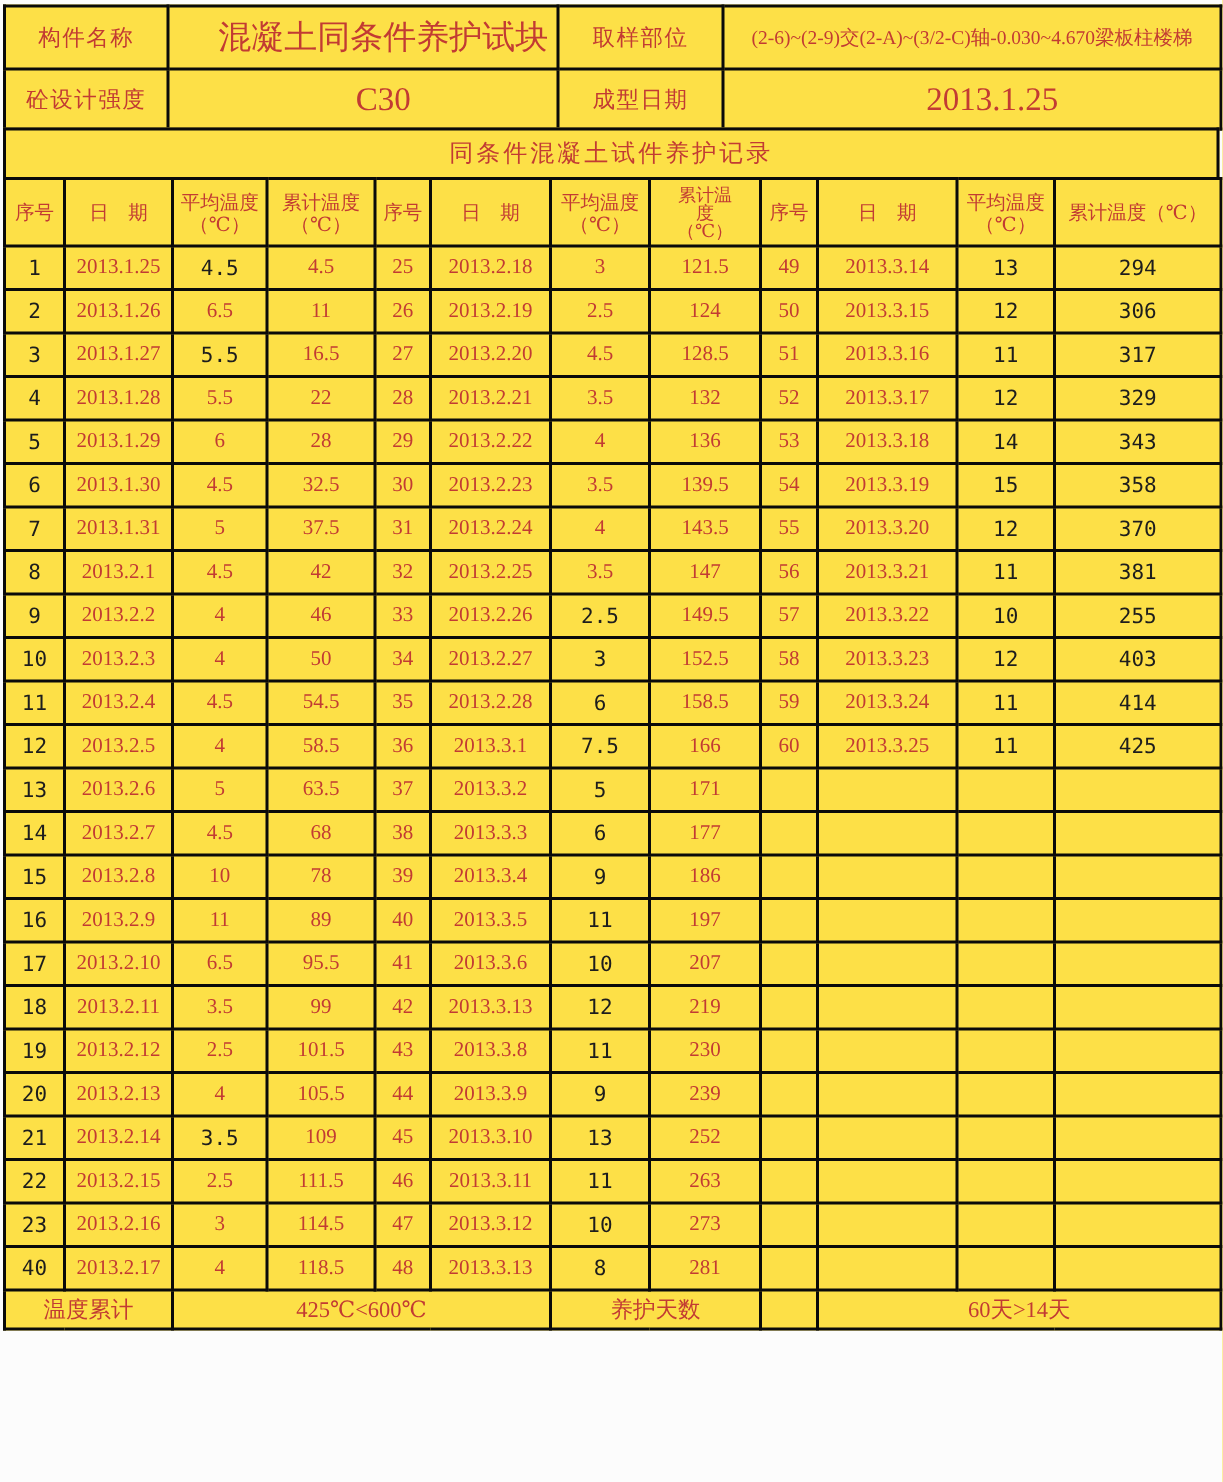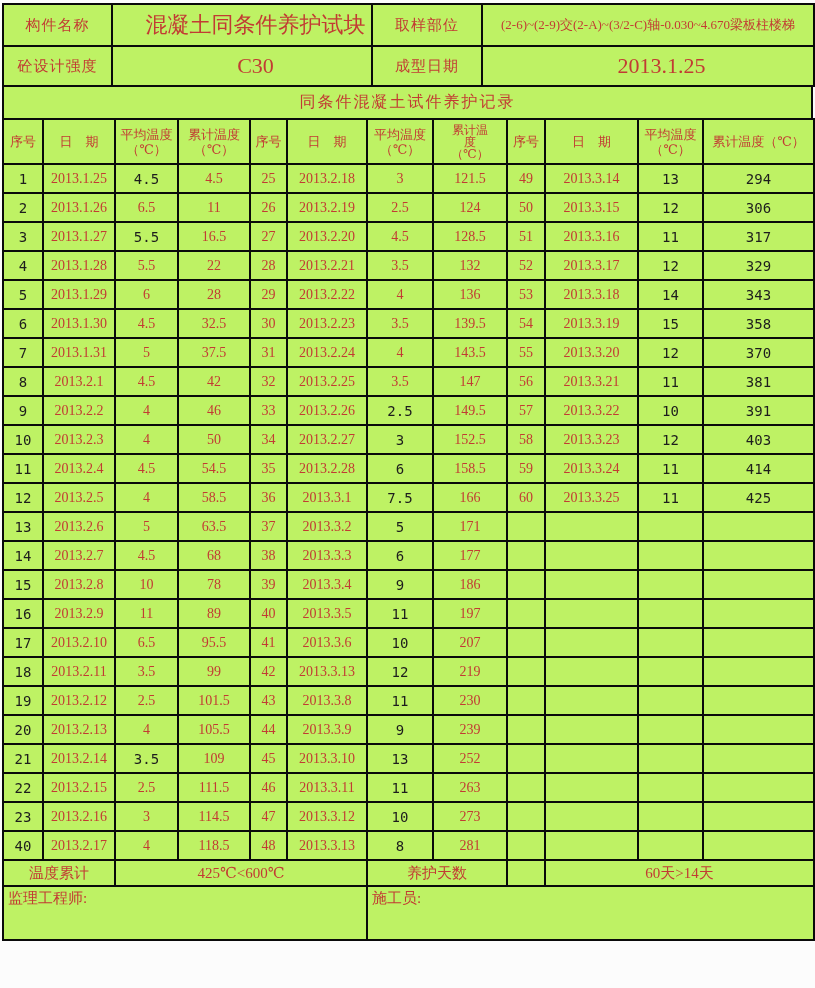--- a/index.html
+++ b/index.html
@@ -4,21 +4,21 @@
 <style>
   html,body{margin:0;padding:0;}
   body{
     width:815px;height:988px;
     background:#fcfcfc;
     font-family:"Liberation Serif","DejaVu Serif",serif;
     color:#c23b33;
     -webkit-font-smoothing:antialiased;
   }
   .doc{padding:3px 2px 0 2px;}
-  table{border-collapse:collapse;table-layout:fixed;width:811px;background:#bef264;}
+  table{border-collapse:collapse;table-layout:fixed;width:811px;background:#fde047;}
   td{border:2px solid #0a0a0a;text-align:center;vertical-align:middle;overflow:hidden;padding:0 1px;}
   
   .info td{height:38px;font-size:15px;}
   .info tr.r1 td{height:40px;}
   .info .lbl{font-size:15px;letter-spacing:1px;}
   .info .big{font-size:22px;padding-left:28px;}
   .info .small{font-size:13px;letter-spacing:0;}
   
   .titlebar{margin-top:-2px;}
   .titlebar td{height:31px;font-size:16px;letter-spacing:2px;margin-left:48px;}
@@ -235,21 +235,21 @@
           <td class="c-r">2013.2.2</td>
           <td class="c-r">4</td>
           <td class="c-r">46</td>
           <td class="c-r">33</td>
           <td class="c-r">2013.2.26</td>
           <td class="c-b">2.5</td>
           <td class="c-r">149.5</td>
           <td class="c-r">57</td>
           <td class="c-r">2013.3.22</td>
           <td class="c-b">10</td>
-          <td class="c-b">391</td>
+          <td class="c-b">255</td>
         </tr>
         <tr>
           <td class="c-b">10</td>
           <td class="c-r">2013.2.3</td>
           <td class="c-r">4</td>
           <td class="c-r">50</td>
           <td class="c-r">34</td>
           <td class="c-r">2013.2.27</td>
           <td class="c-b">3</td>
           <td class="c-r">152.5</td>
@@ -456,20 +456,16 @@
         </tr>
       </tbody>
     <tbody>
       <tr class="sum">
         <td colspan="2">温度累计</td>
         <td colspan="4">425℃&lt;600℃</td>
         <td colspan="2">养护天数</td>
         <td></td>
         <td colspan="3">60天&gt;14天</td>
       </tr>
-      <tr class="sig">
-        <td colspan="6">监理工程师:</td>
-        <td colspan="6">施工员:</td>
-      </tr>
     </tbody>
   </table>
 
 </div>
 
 </body></html>

